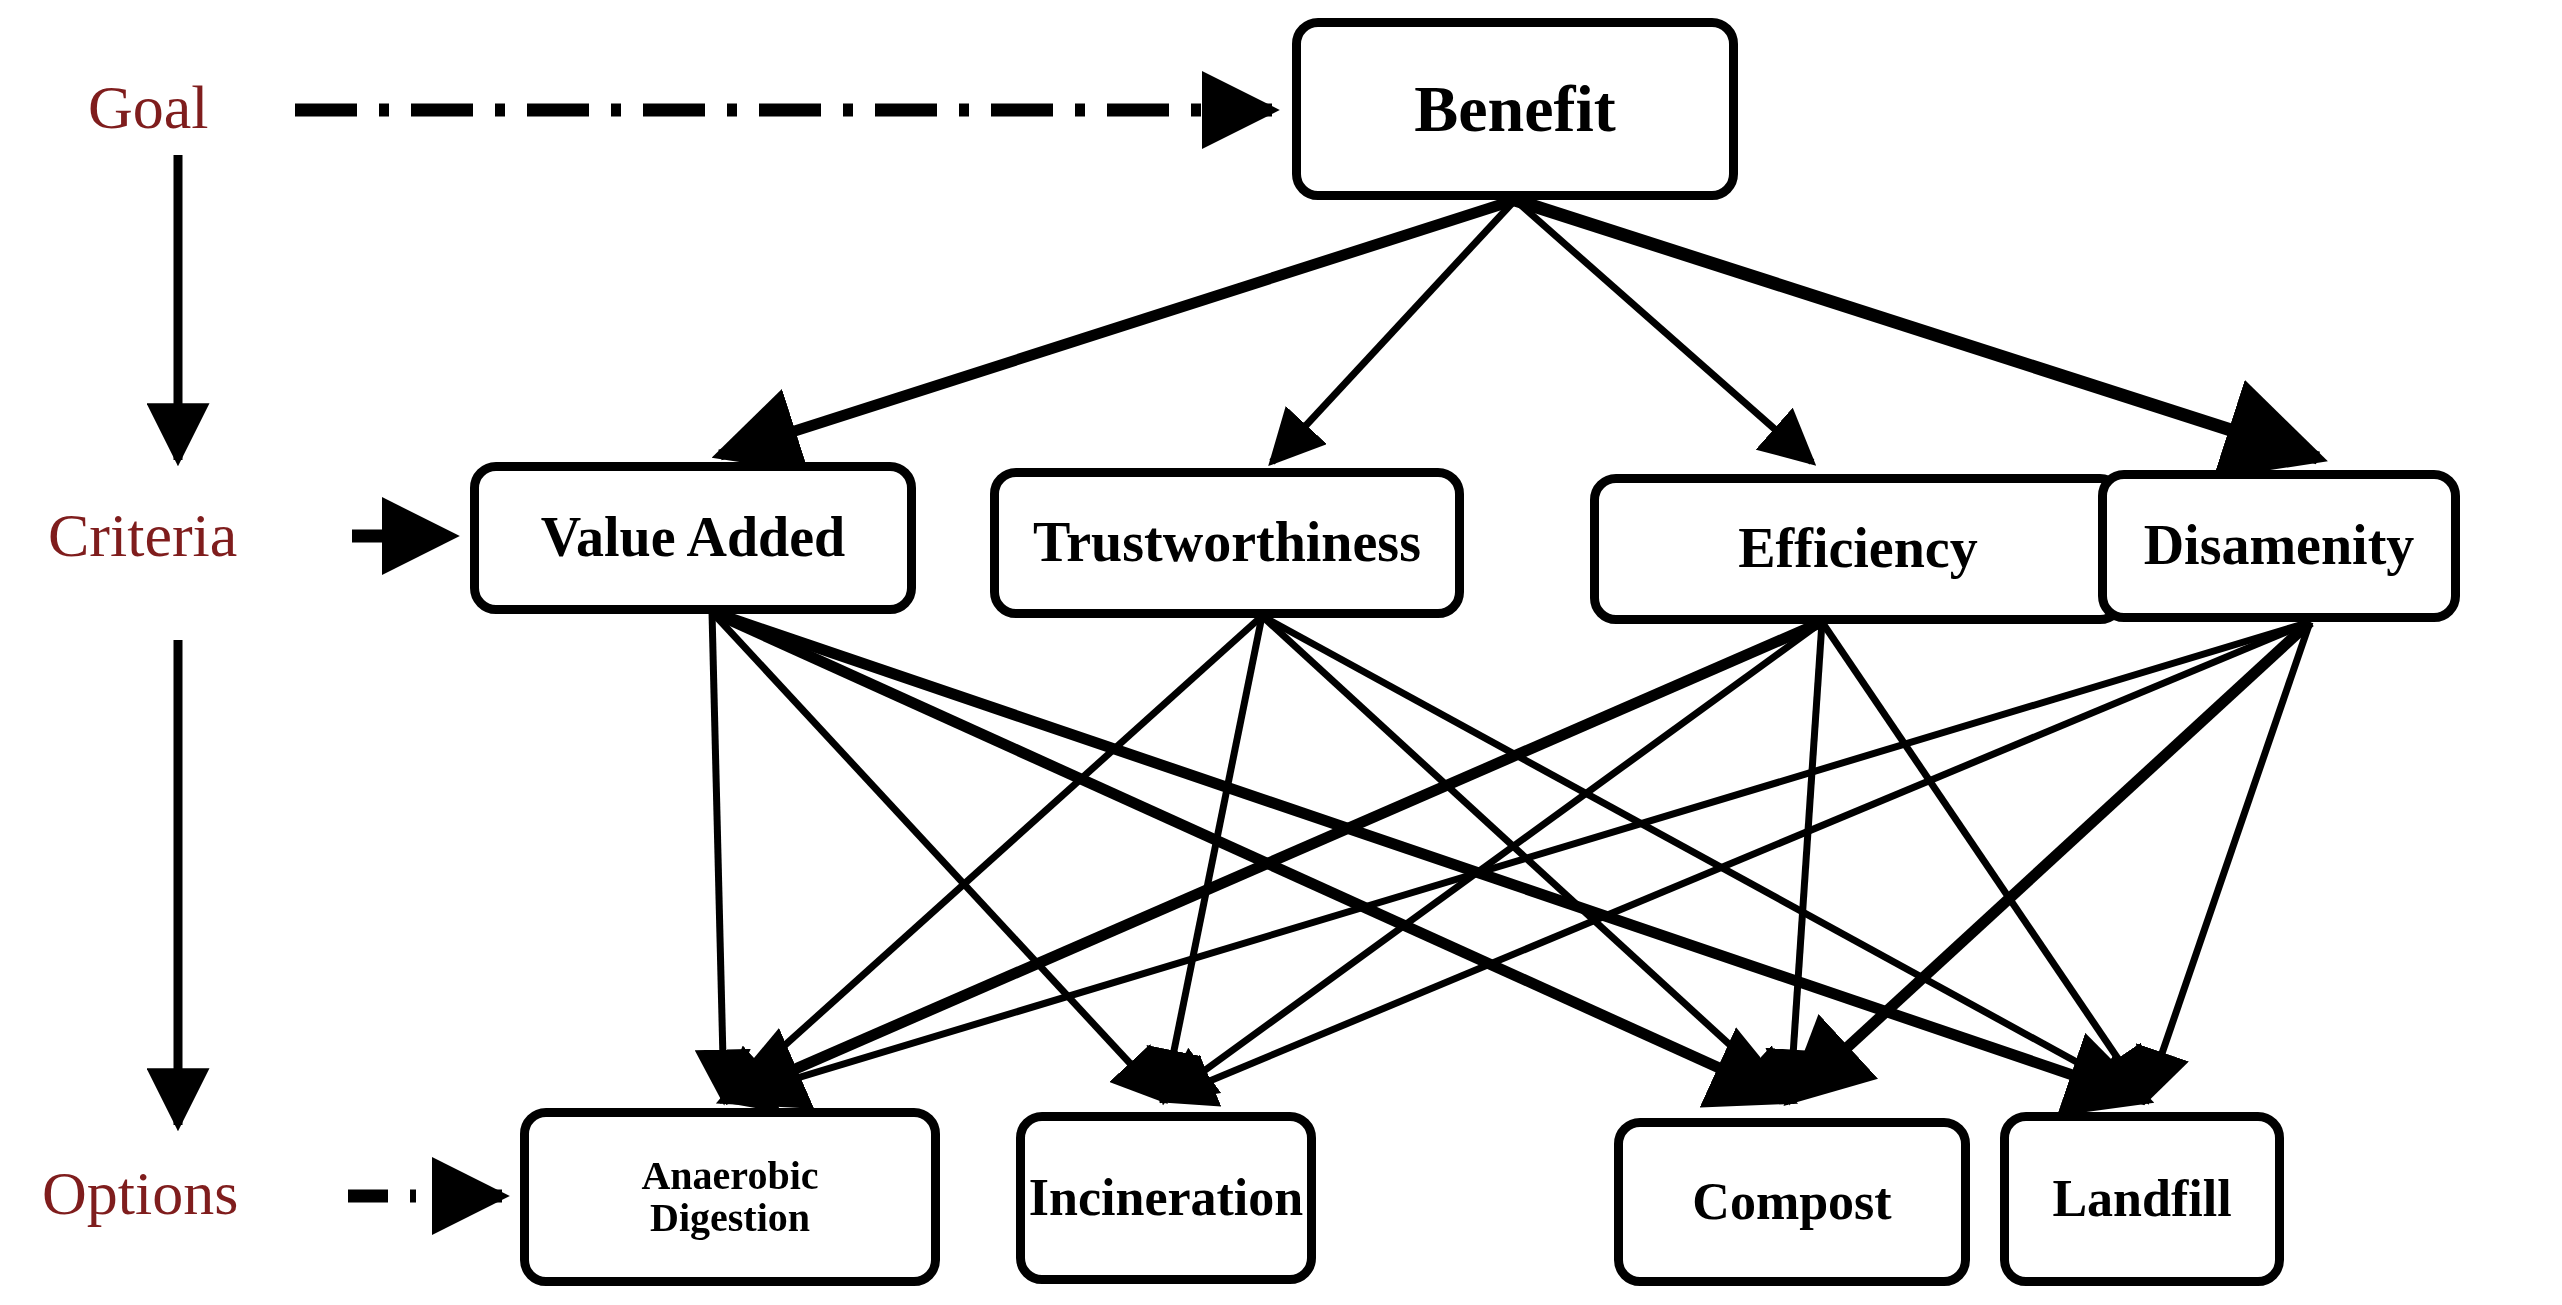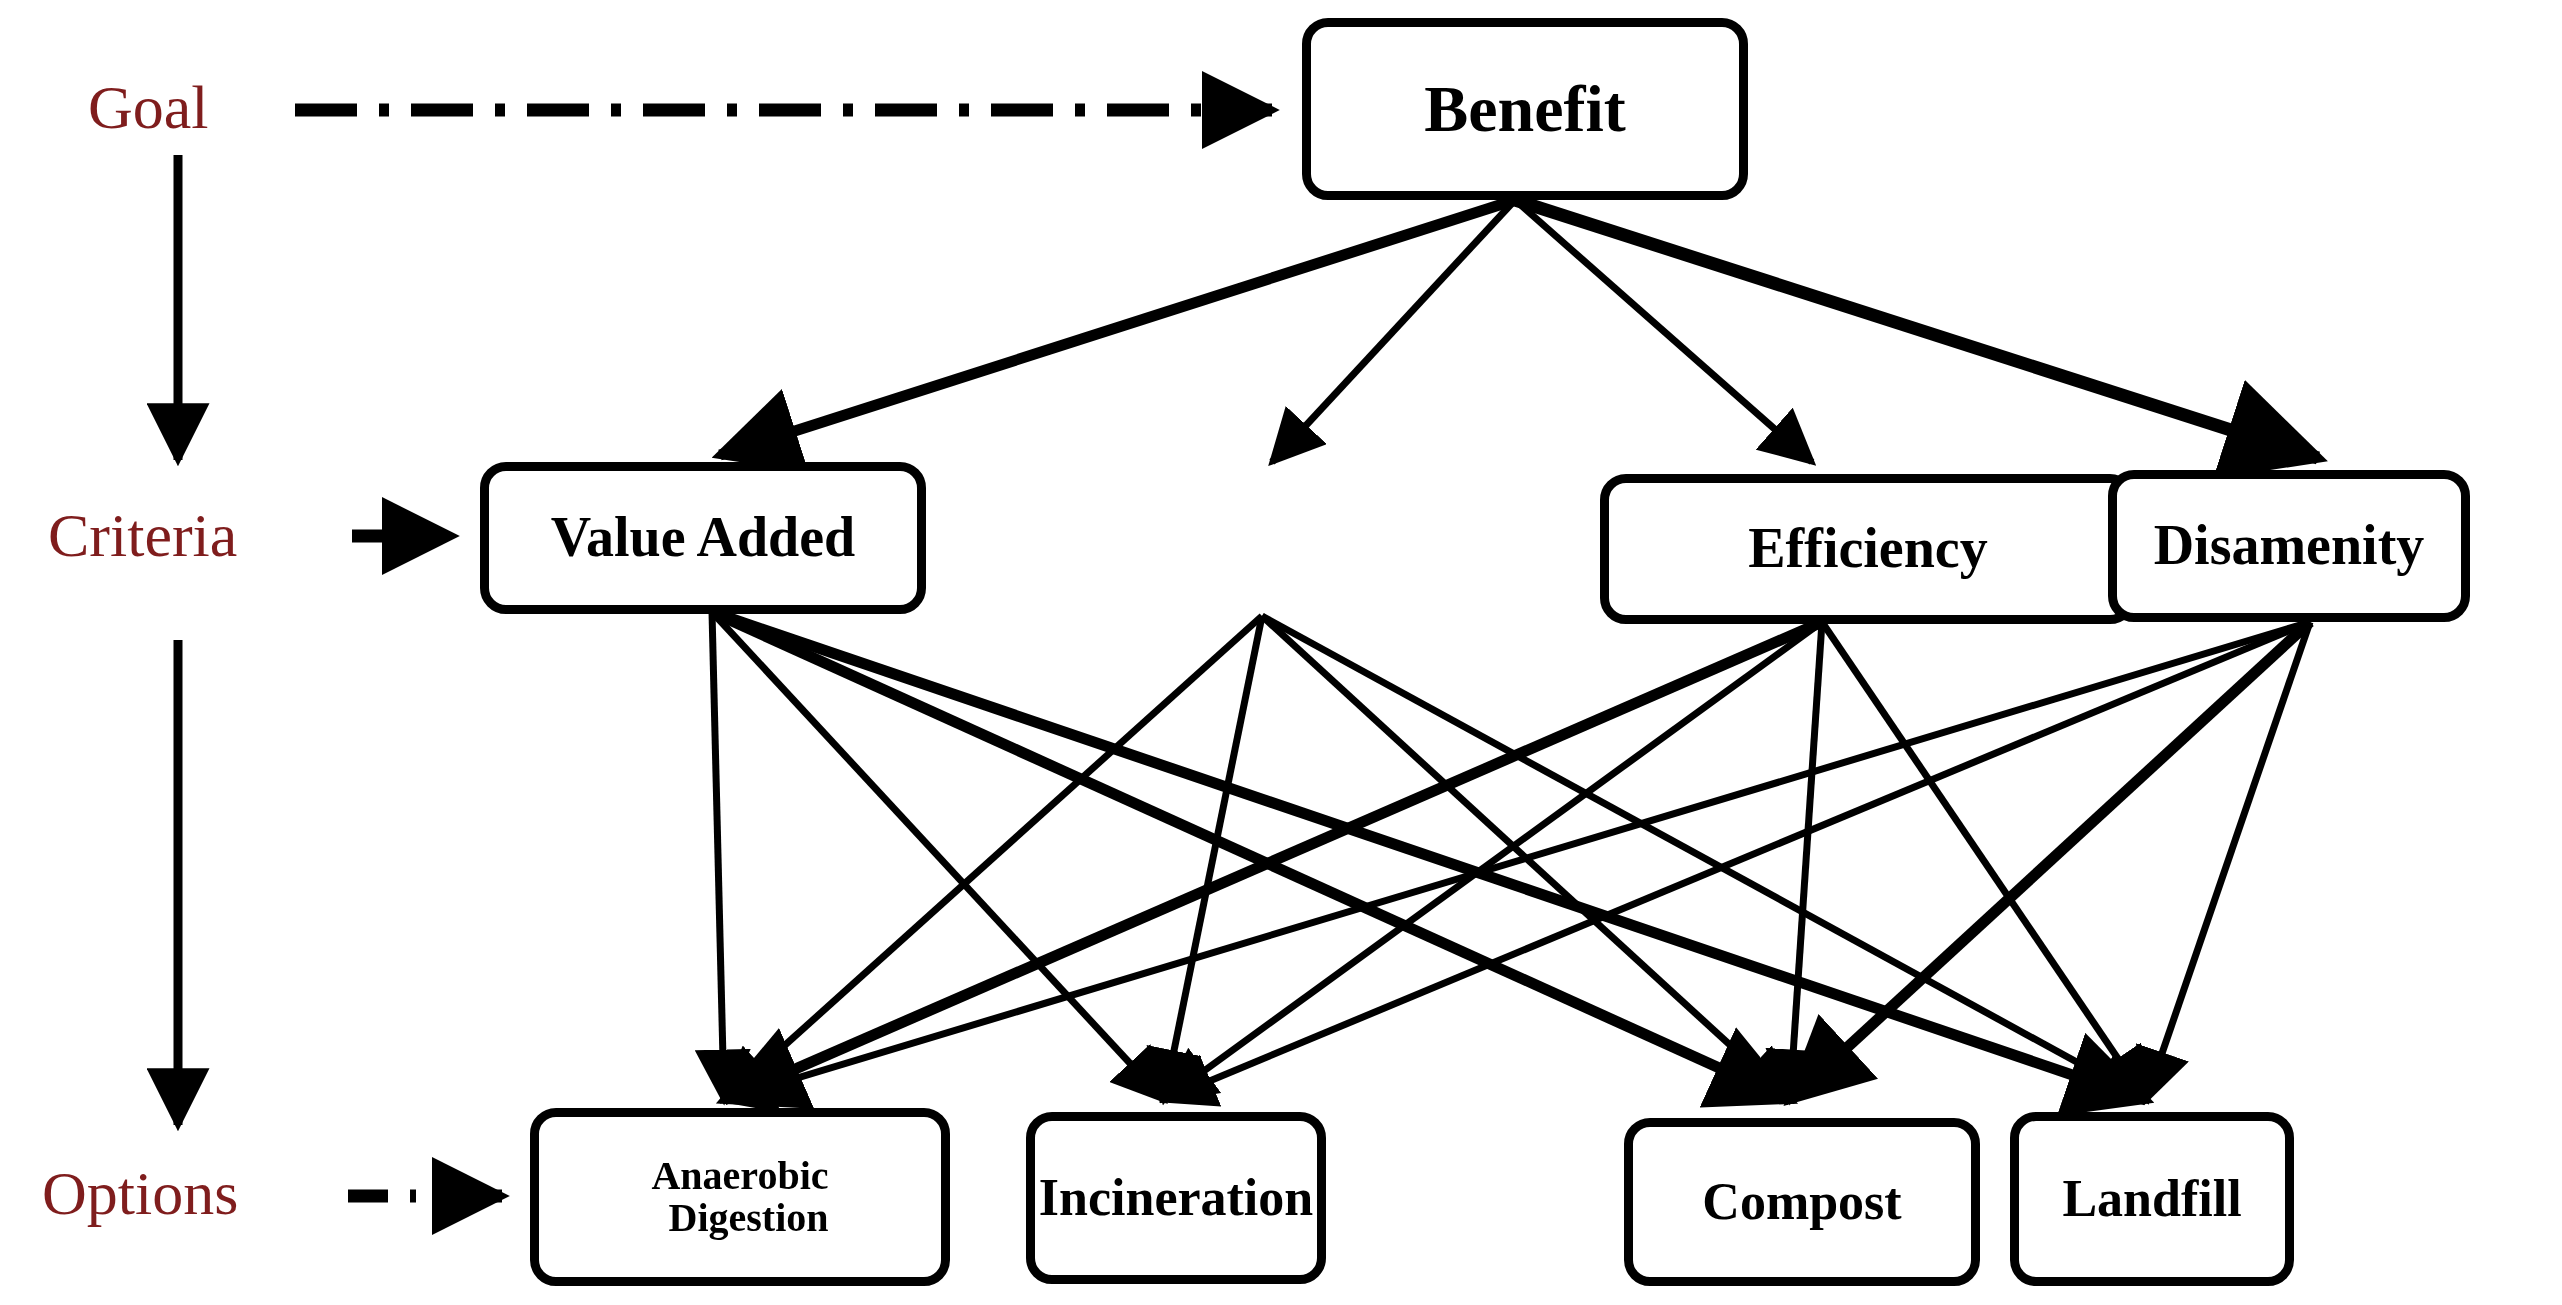--- a/index.html
+++ b/index.html
@@ -25,26 +25,25 @@
   }
   .node {
     position: absolute;
     box-sizing: border-box;
     background: #ffffff;
     border: 9px solid #000000;
     border-radius: 26px;
     display: flex;
     align-items: center;
     justify-content: center;
-    text-align: right;
+    text-align: center;
     color: #000000;
     font-weight: bold;
     line-height: 1.06;
     z-index: 3;
-    margin-left: 10px;
   }
   .node-label {
     display: block;
     white-space: pre-line;
     padding: 0 6px;
   }
   .goal-node  { font-size: 66px; }
   .crit-node  { font-size: 56px; }
   .opt-node   { font-size: 52px; }
   .opt-node.two-line { font-size: 40px; }
@@ -129,20 +128,23 @@
   <div class="level-label" style="left:42px; top:1158px;text-align:right;">Options</div>
 
   <div class="node goal-node" style="left:1292px; top:18px; width:446px; height:182px;">
     <span class="node-label">Benefit</span>
   </div>
 
   <div class="node crit-node" style="left:470px; top:462px; width:446px; height:152px;">
     <span class="node-label">Value Added</span>
   </div>
 
+  <div class="node crit-node" style="left:990px; top:468px; width:474px; height:150px;">
+    <span class="node-label">Trustworthiness</span>
+  </div>
 
   <div class="node crit-node" style="left:1590px; top:474px; width:536px; height:150px;">
     <span class="node-label">Efficiency</span>
   </div>
 
   <div class="node crit-node" style="left:2098px; top:470px; width:362px; height:152px;">
     <span class="node-label">Disamenity</span>
   </div>
 
   <div class="node opt-node two-line" style="left:520px; top:1108px; width:420px; height:178px;">

